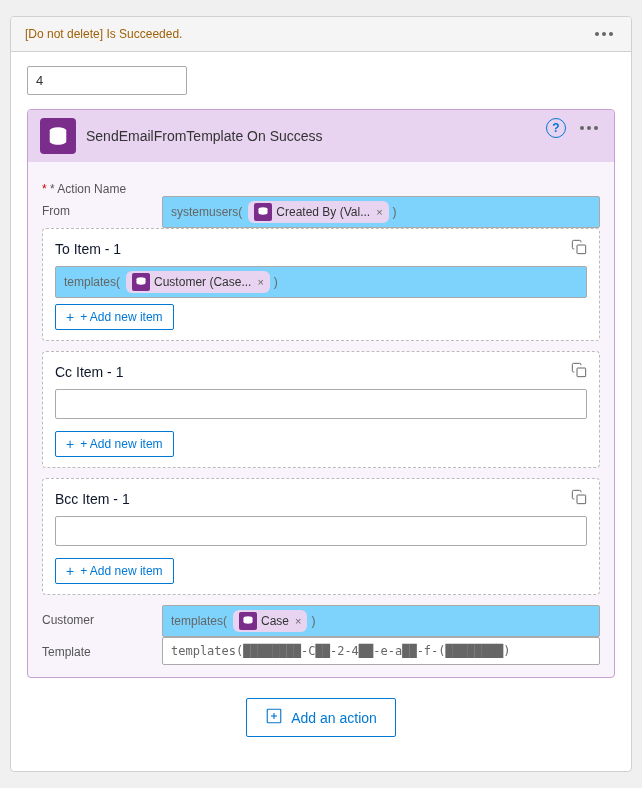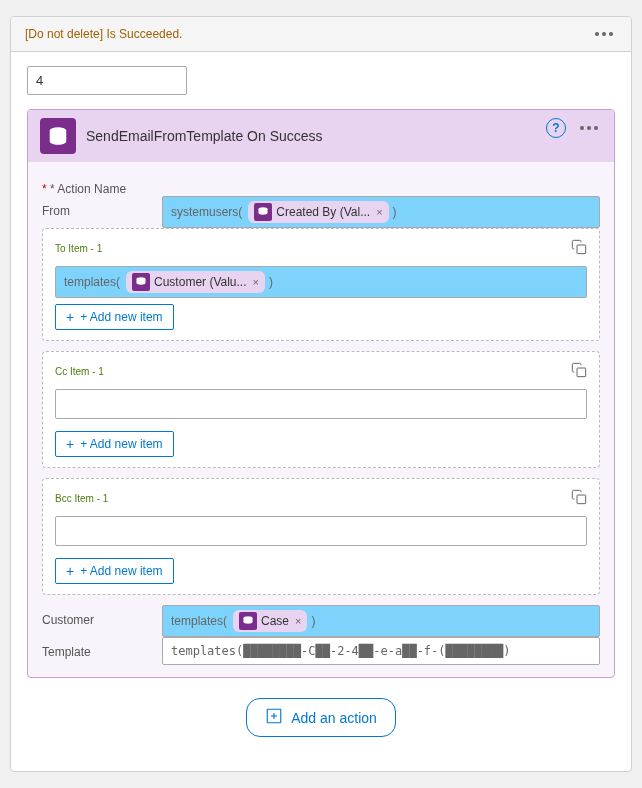--- a/index.html
+++ b/index.html
@@ -226,22 +226,22 @@
       background: #fff;
       position: relative;
     }
     .dashed-section-header {
       display: flex;
       justify-content: space-between;
       align-items: center;
       margin-bottom: 8px;
     }
     .dashed-section-title {
-      font-size: 10px;
-      color: #4d7c0f;
+      font-size: 14px;
+      color: #0f172a;
     }
     .copy-icon {
       cursor: pointer;
       color: #666;
     }
     .copy-icon svg {
       width: 16px;
       height: 16px;
     }
     .add-item-btn {
@@ -281,21 +281,21 @@
     }
     .add-action-btn {
       display: inline-flex;
       align-items: center;
       gap: 8px;
       font-size: 14px;
       color: #0078d4;
       cursor: pointer;
       border: 1px solid #0078d4;
       padding: 8px 18px;
-      border-radius: 14px;
+      border-radius: 2px;
       background: #fff;
     }
     .add-action-icon {
       color: #0078d4;
     }
 
     .template-input {
       width: 100%;
       border: 1px solid #aaa;
       border-radius: 2px;
@@ -389,21 +389,21 @@
           <div class="token-input">
             <span class="token-prefix">templates(</span>
             <span class="token">
               <span class="token-db-icon">
                 <svg viewBox="0 0 24 24">
                   <ellipse cx="12" cy="6" rx="9" ry="3.5"></ellipse>
                   <path d="M3 6v4c0 1.93 4.03 3.5 9 3.5s9-1.57 9-3.5V6"></path>
                   <path d="M3 10v4c0 1.93 4.03 3.5 9 3.5s9-1.57 9-3.5v-4"></path>
                 </svg>
               </span>
-              <span>Customer (Valu...</span>
+              <span>Customer (Case...</span>
               <span class="close-btn">×</span>
             </span>
             <span style="color:#666;font-size:12px;">)</span>
           </div>
           <button class="add-item-btn">
             <span class="plus-sign">+</span>
             <span>+ Add new item</span>
           </button>
         </div>
 

